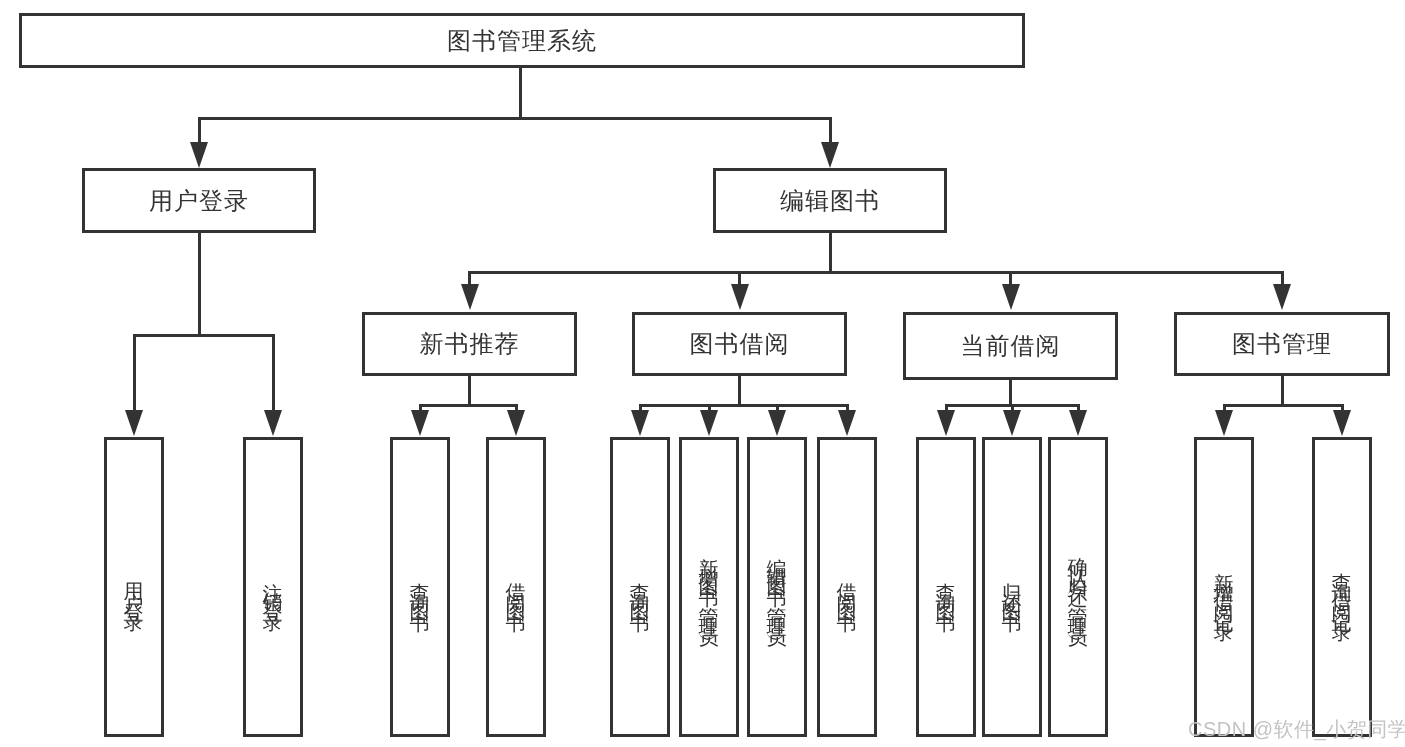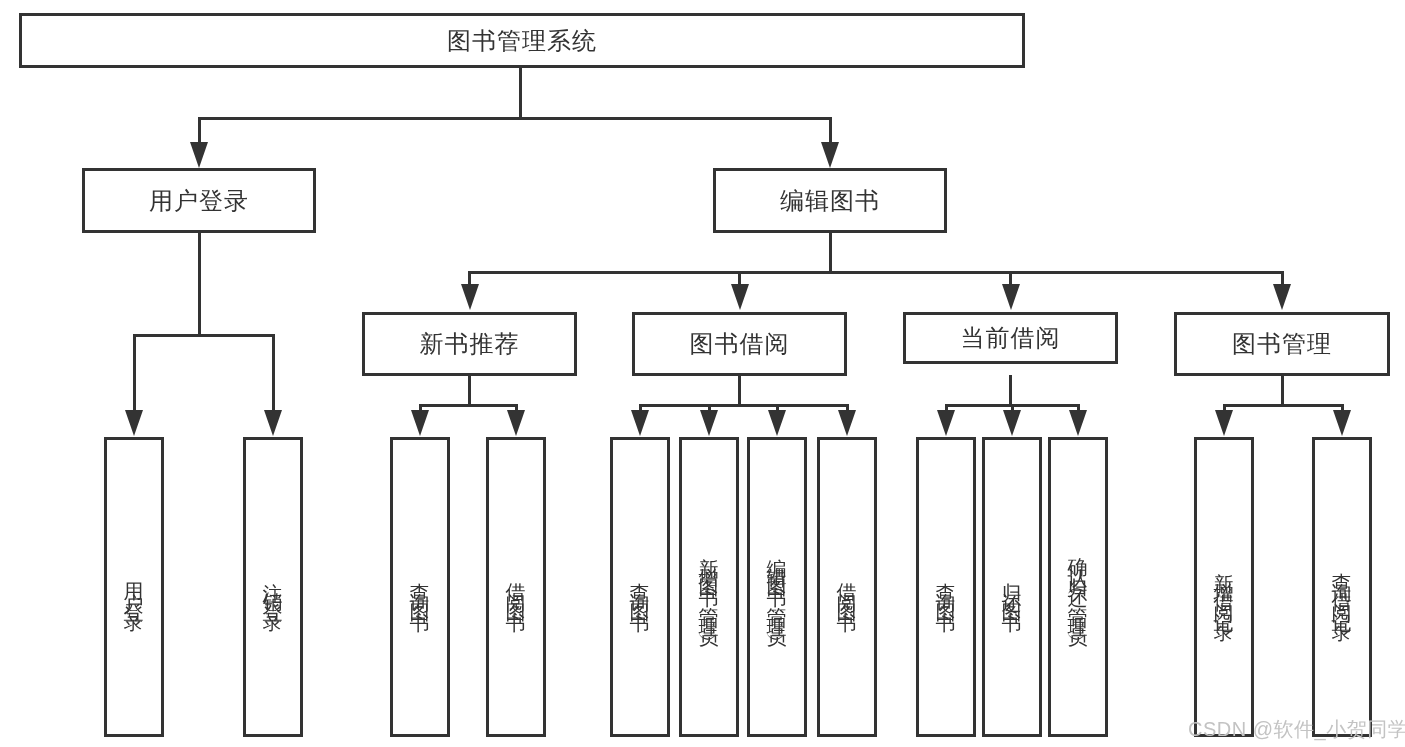--- a/index.html
+++ b/index.html
@@ -53,21 +53,21 @@
 
 <div class="canvas">
 
   <div class="node" style="left:19px;top:13px;width:1006px;height:55px">图书管理系统</div>
 
   <div class="node" style="left:82px;top:168px;width:234px;height:65px">用户登录</div>
   <div class="node" style="left:713px;top:168px;width:234px;height:65px">编辑图书</div>
 
   <div class="node" style="left:632px;top:312px;width:215px;height:64px">图书借阅</div>
   <div class="node" style="left:362px;top:312px;width:215px;height:64px">新书推荐</div>
-  <div class="node" style="left:903px;top:312px;width:215px;height:52px">当前借阅</div>
+  <div class="node" style="left:903px;top:312px;width:215px;height:68px">当前借阅</div>
   <div class="node" style="left:1174px;top:312px;width:216px;height:64px">图书管理</div>
 
   <div class="leaf" style="left:104px;top:437px;width:60px;height:300px">用户登录</div>
   <div class="leaf" style="left:243px;top:437px;width:60px;height:300px">注销登录</div>
 
   <div class="leaf" style="left:390px;top:437px;width:60px;height:300px">查询图书</div>
   <div class="leaf" style="left:486px;top:437px;width:60px;height:300px">借阅图书</div>
 
   <div class="leaf" style="left:610px;top:437px;width:60px;height:300px">查询图书</div>
   <div class="leaf" style="left:679px;top:437px;width:60px;height:300px">新增图书（管理员）</div>

